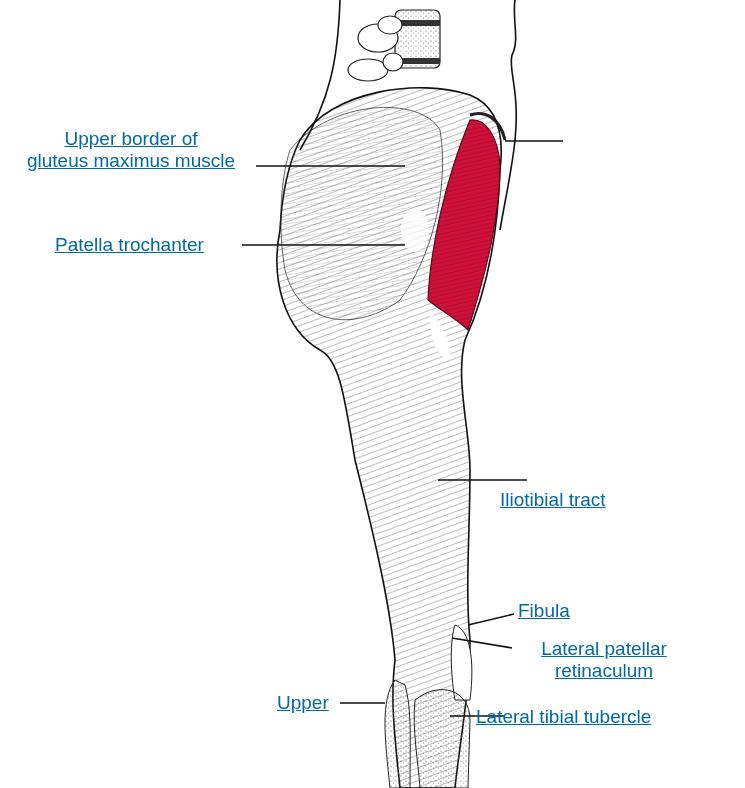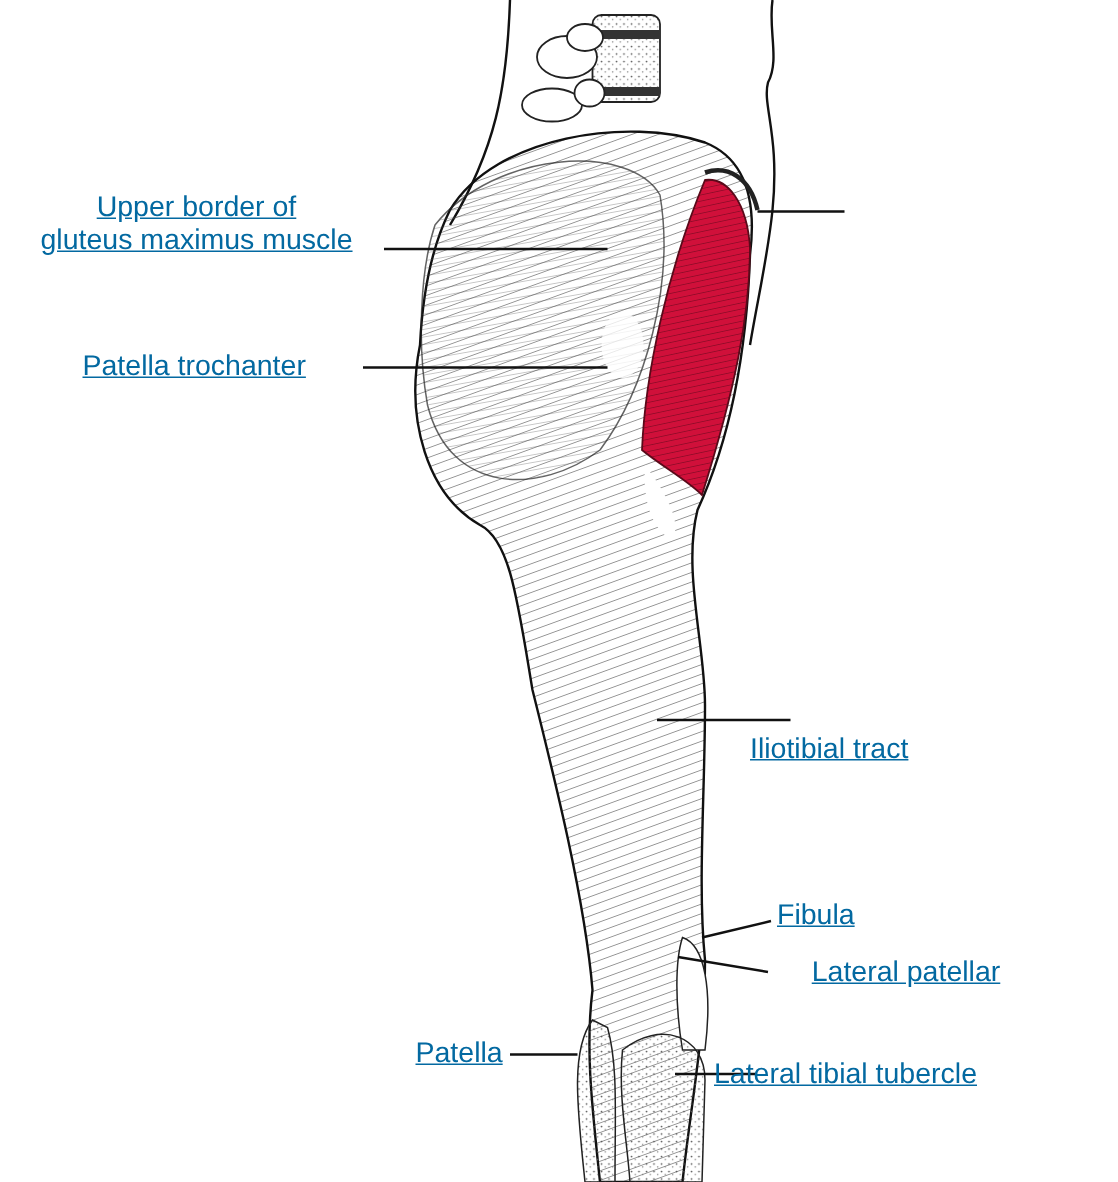--- a/index.html
+++ b/index.html
@@ -84,19 +84,20 @@
 
   <div class="lbl" style="left:55px;top:234px;">Patella trochanter</div>
 
 
   <div class="lbl" style="left:500px;top:469px;margin-top:20px;">Iliotibial tract</div>
 
   <div class="lbl" style="left:518px;top:600px;">Fibula</div>
 
   <div class="lbl center" style="left:514px;top:638px;width:180px;">
     <div>Lateral patellar</div>
+    <div>retinaculum</div>
   </div>
 
-  <div class="lbl" style="left:277px;top:692px;">Patella</div>
+  <div class="lbl" style="left:277px;top:692px;">Upper</div>
 
   <div class="lbl" style="left:476px;top:706px;">Lateral tibial tubercle</div>
 
 </div>
 
 </body></html>

